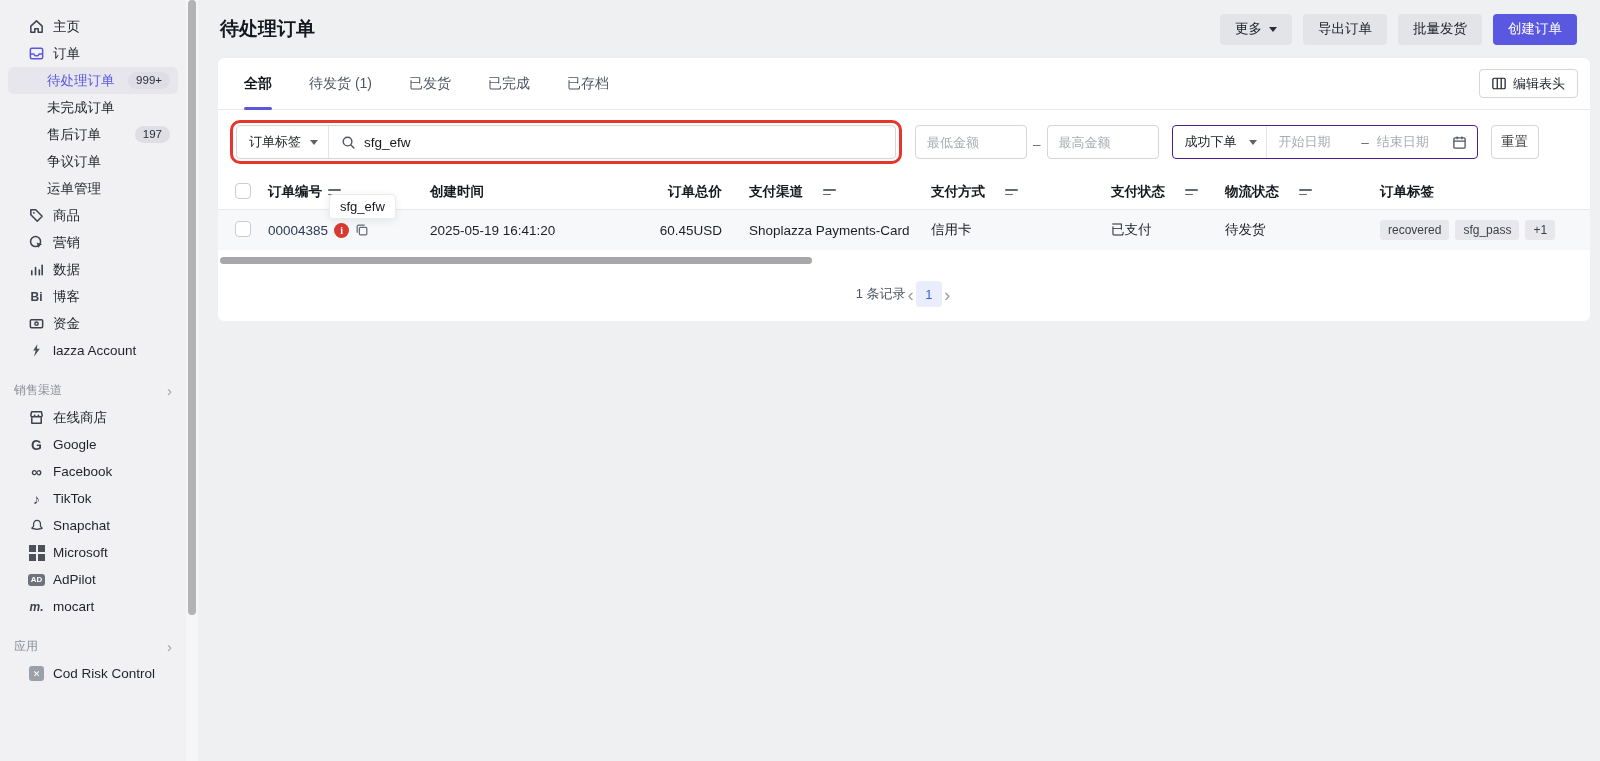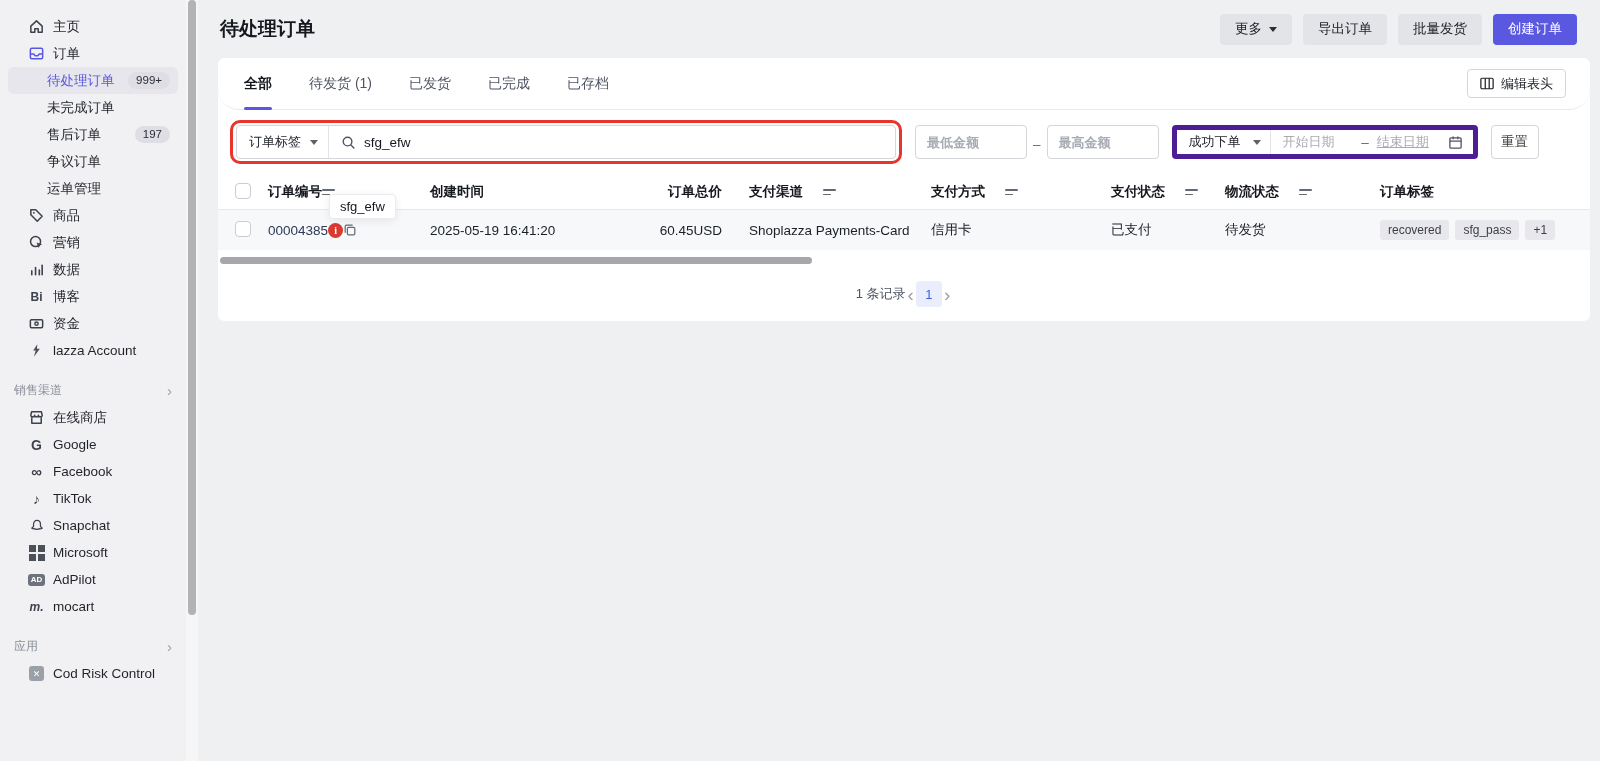--- a/index.html
+++ b/index.html
@@ -34,47 +34,47 @@
   .main-header { height:58px; display:flex; align-items:center; padding:0 23px 0 22px; }
   .page-title { font-size:19px; font-weight:700; color:#15181e; }
   .hdr-actions { margin-left:auto; display:flex; gap:11px; }
   .btn { height:31px; border:none; border-radius:4px; padding:0 15px; font-size:13.5px; font-weight:500;
          font-family:inherit; background:#e3e4e8; color:#1b1f26; display:flex; align-items:center; gap:7px; cursor:pointer; }
   .btn.primary { background:#5a58e0; color:#fff; }
   .caret { width:0; height:0; border-left:4.5px solid transparent; border-right:4.5px solid transparent; border-top:5px solid #2a2e36; }
   .caret.gray { border-top-color:#5f6368; }
   
   .card { position:absolute; left:20px; right:10px; top:58px; height:263px; background:#fff; border-radius:6px; }
-  .tabs-row { height:52px; display:flex; align-items:center; padding:0 24px 0 26px; border-bottom:1px solid #e9e9ed; position:relative;border-radius:21px; }
+  .tabs-row { height:52px; display:flex; align-items:center; padding:0 12px 0 26px; border-bottom:1px solid #e9e9ed; position:relative; }
   .tab { margin-right:37px; font-size:14px; color:#4e5563; cursor:pointer; position:relative; height:52px; display:flex; align-items:center; }
   .tab.active { color:#15181e; font-weight:600; }
   .tab.active::after { content:""; position:absolute; left:0; right:0; bottom:0; height:3px; background:#5a58e0; border-radius:2px; }
   .edit-cols-btn { margin-left:auto; height:29px; background:#fff; border:1px solid #d4d6db; border-radius:4px;
                    display:flex; align-items:center; gap:7px; padding:0 12px; font-size:13px; color:#1b1f26; cursor:pointer; font-family:inherit; }
   
   .filters-row { display:flex; align-items:flex-start; gap:13px; padding:15px 24px 11px 12px; }
   .annotation { margin-top:-5px; border:3px solid #e8352c; border-radius:10px; padding:2px 3px; }
   .search-group { width:660px; height:34px; background:#fff; border:1px solid #d4d6db; border-radius:4px; display:flex; align-items:center; }
   .sg-field { width:92px; height:100%; display:flex; align-items:center; justify-content:space-between; padding:0 10px 0 12px; border-right:1px solid #e3e4e8; cursor:pointer; }
   .sg-field .lbl { font-size:13px; color:#1b1f26; }
   .sg-input { flex:1; display:flex; align-items:center; gap:8px; padding:0 12px; }
   .sg-input input { border:none; outline:none; flex:1; font-size:13.5px; color:#15181e; font-family:inherit; background:transparent; }
-  .f-input { width:112px; height:34px; border:1px solid #d4d6db; border-radius:4px; padding:0 11px; font-size:13px; color:#15181e; font-family:inherit; outline:none;font-weight:bold; }
+  .f-input { width:112px; height:34px; border:1px solid #d4d6db; border-radius:4px; padding:0 11px; font-size:13px; color:#15181e; font-family:inherit; outline:none; }
   .f-input::placeholder, .sg-input input::placeholder, .date-ph { color:#a7abb3; }
   .dash { align-self:center; color:#5f6368; margin:0 -7px; }
-  .date-group { width:306px; height:34px; border:5px solid #4c1d95; border-radius:4px; background:#fff; display:flex; align-items:center; }
+  .date-group { width:306px; height:34px; border:1px solid #4c1d95; border-radius:4px; background:#fff; display:flex; align-items:center; }
   .dg-type { width:94px; height:100%; display:flex; align-items:center; justify-content:space-between; padding:0 9px 0 12px; border-right:1px solid #e3e4e8; font-size:13px; font-weight:500; cursor:pointer; }
   .date-ph { font-size:13px; }
   .reset-btn { width:48px; height:34px; background:#fff; border:1px solid #d4d6db; border-radius:4px; font-size:13.5px; font-weight:500; color:#404040; cursor:pointer; font-family:inherit; }
   
   .thead, .trow { display:flex; align-items:center; }
   .thead { height:35px; border-bottom:1px solid #e9e9ed; font-weight:600; color:#15181e; font-size:13.5px; }
   .trow { height:40px; background:#f7f8fa; font-size:13.5px; color:#1b1f26; }
   .c1 { width:50px; padding-left:17px; flex:none; }
-  .c2 { width:162px; flex:none; display:flex; align-items:center; }
+  .c2 { width:162px; flex:none; display:flex; align-items:center; gap:6px; }
   .c3 { width:210px; flex:none; }
   .c4 { width:82px; flex:none; text-align:right; }
   .c5 { width:209px; flex:none; padding-left:27px; }
   .c6 { width:180px; flex:none; }
   .c7 { width:114px; flex:none; }
   .c8 { width:155px; flex:none; }
   .c9 { flex:1; display:flex; align-items:center; gap:6px; }
   .hflex { display:flex; align-items:center; gap:20px; }
   .filter-ic { display:inline-flex; flex-direction:column; gap:3px; width:13px; }
   .filter-ic i { height:1.6px; background:#646a73; display:block; border-radius:1px; }
@@ -328,21 +328,21 @@
       <input class="f-input" type="text" placeholder="最低金额" style="">
       <span class="dash">–</span>
       <input class="f-input" type="text" placeholder="最高金额" style="">
       <div class="date-group">
         <div class="dg-type">
           <span>成功下单</span>
           <span class="caret gray"></span>
         </div>
         <span class="date-ph" style="margin-left:12px; flex:1;">开始日期</span>
         <span class="dash" style="margin:0 8px;">–</span>
-        <span class="date-ph" style="flex:1;text-decoration:underline;">结束日期</span>
+        <span class="date-ph" style="flex:1;">结束日期</span>
         <span style="margin-right:10px;">
           <svg width="15" height="15" viewBox="0 0 16 16" fill="none" stroke="#4e5563" stroke-width="1.4">
               <rect x="2" y="3" width="12" height="11" rx="1.3"></rect>
               <path d="M2 6.5h12M5.5 1.5v3M10.5 1.5v3"></path>
             </svg>
         </span>
       </div>
       <button class="reset-btn">重置</button>
     </div>
 

